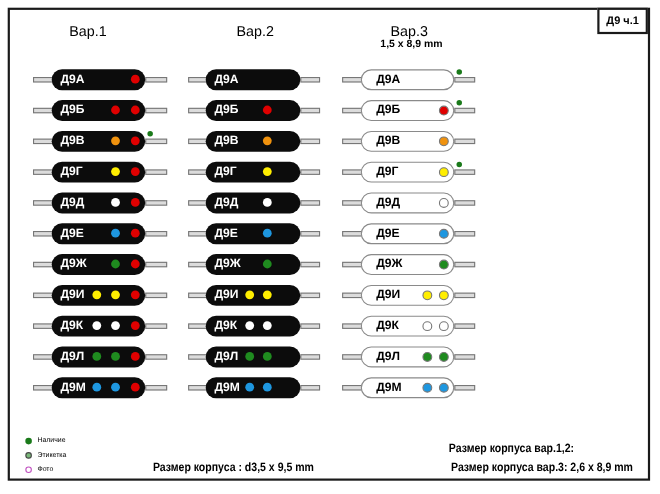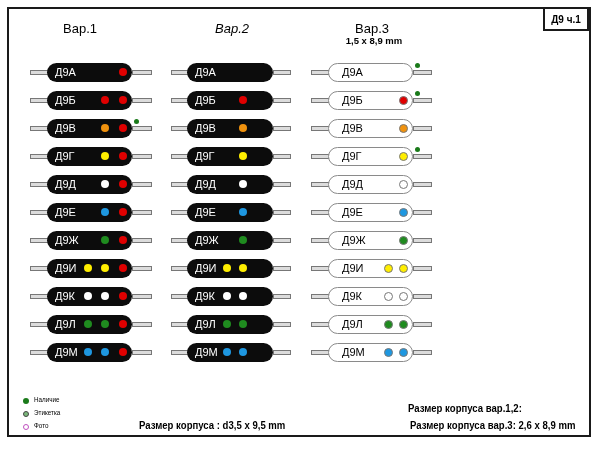--- a/index.html
+++ b/index.html
@@ -5,21 +5,21 @@
   html,body { margin:0; padding:0; background:#fff; }
   body { width:600px; height:449px; position:relative; font-family:"Liberation Sans", sans-serif; overflow:hidden; }
   .frame { position:absolute; left:7px; top:7px; width:580px; height:426px; border:2px solid #1a1a1a; background:#fff; }
   .title-box { position:absolute; left:543px; top:7px; width:46px; height:24px; border:2px solid #1a1a1a; background:#fff;
                display:flex; align-items:center; justify-content:center; font-weight:bold; font-size:10px; color:#000; box-sizing:border-box; }
   .col-header { position:absolute; transform:translateX(-50%); font-size:13px; color:#000; white-space:nowrap; }
   .col-subheader { position:absolute; transform:translateX(-50%); font-size:9.5px; font-weight:bold; color:#000; white-space:nowrap; }
   .pill { position:absolute; box-sizing:border-box; display:flex; align-items:center; }
   .pill.black { background:#0c0c0c; border-radius:10px; }
   .pill.white { background:#ffffff; border:1px solid #8a8a8a; border-radius:10px; }
-  .pill .label { font-weight:normal; font-size:11px; line-height:1; }
+  .pill .label { font-weight:bold; font-size:11px; line-height:1; }
   .pill.black .label { color:#ffffff; padding-left:8px; }
   .pill.white .label { color:#000000; padding-left:13px; }
   .lead { position:absolute; height:3px; background:#dcdcdc; border:1px solid #777; box-sizing:content-box; }
   .dot { position:absolute; border-radius:50%; }
   .avail-dot { position:absolute; width:5px; height:5px; border-radius:50%; background:#1a7a1a; }
   .legend-item { position:absolute; display:flex; align-items:center; }
   .legend-dot { width:6px; height:6px; border-radius:50%; box-sizing:border-box; margin-right:5px; flex:none; }
   .legend-label { font-size:9px; color:#000; line-height:1; transform:scale(0.7); transform-origin:left center; white-space:nowrap; }
   .footer-center { position:absolute; left:139px; top:419px; font-weight:bold; font-size:11px; color:#000; white-space:nowrap; transform:scaleX(0.87); transform-origin:left top; }
   .footer-right1 { position:absolute; left:408px; top:402px; font-weight:bold; font-size:11px; color:#000; white-space:nowrap; transform:scaleX(0.87); transform-origin:left top; }
@@ -108,21 +108,21 @@
     <div class="dot" style="width: 8px; height: 8px; left: 101px; top: 320px; background: rgb(31, 139, 31);"></div>
     <div class="dot" style="width: 8px; height: 8px; left: 118.5px; top: 320px; background: rgb(224, 0, 0);"></div>
     <div class="lead" style="left: 30px; width: 17px; top: 349.5px;"></div>
     <div class="lead" style="left: 132px; width: 18px; top: 349.5px;"></div>
     <div class="pill black" style="left: 47px; top: 342.5px; width: 85px; height: 19px;">
       <span class="label">Д9М</span>
     </div>
     <div class="dot" style="width: 8px; height: 8px; left: 83.5px; top: 348px; background: rgb(30, 151, 224);"></div>
     <div class="dot" style="width: 8px; height: 8px; left: 101px; top: 348px; background: rgb(30, 151, 224);"></div>
     <div class="dot" style="width: 8px; height: 8px; left: 118.5px; top: 348px; background: rgb(224, 0, 0);"></div>
-    <div class="col-header" style="left: 232px; top: 21px; font-style: italic;">Вар.2</div>
+    <div class="col-header" style="left: 232px; top: 21px;">Вар.2</div>
     <div class="lead" style="left: 171px; width: 16px; top: 69.5px;"></div>
     <div class="lead" style="left: 273px; width: 16px; top: 69.5px;"></div>
     <div class="pill black" style="left: 187px; top: 62.5px; width: 86px; height: 19px;">
       <span class="label">Д9А</span>
     </div>
     <div class="lead" style="left: 171px; width: 16px; top: 97.5px;"></div>
     <div class="lead" style="left: 273px; width: 16px; top: 97.5px;"></div>
     <div class="pill black" style="left: 187px; top: 90.5px; width: 86px; height: 19px;">
       <span class="label">Д9Б</span>
     </div>

